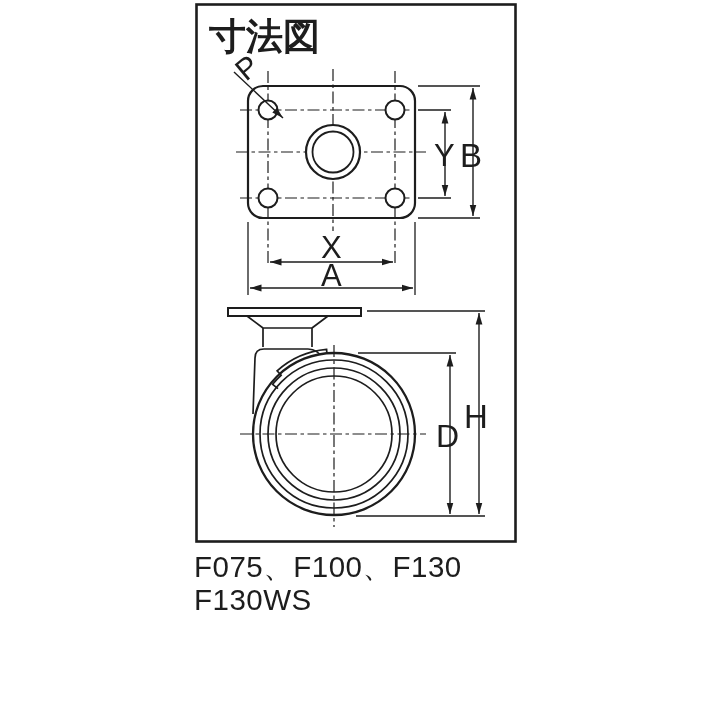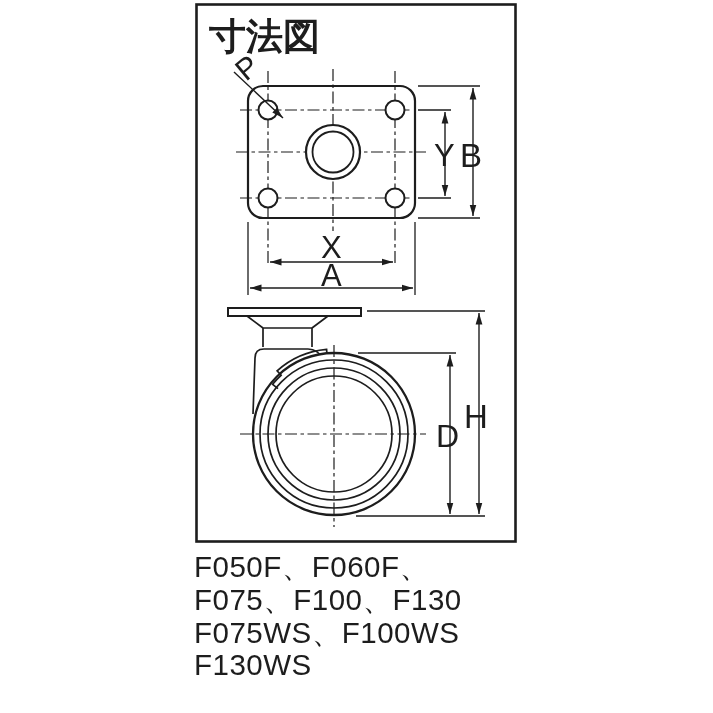--- a/index.html
+++ b/index.html
@@ -102,17 +102,15 @@
 
     <line class="dim" x1="450" y1="355" x2="450" y2="514" marker-start="url(#arr)" marker-end="url(#arr)"></line>
     <line class="dim" x1="479" y1="313" x2="479" y2="514" marker-start="url(#arr)" marker-end="url(#arr)"></line>
 
     <text class="lbl" x="436" y="447" style="font-size:32px">D</text>
     <text class="lbl" x="464" y="428" style="font-size:33px">H</text>
   </g>
 </svg>
 
 <div id="models">
-  <div>F050F、F060F、</div>
   <div>F075、F100、F130</div>
-  <div>F075WS、F100WS</div>
   <div>F130WS</div>
 </div>
 
 </body></html>

